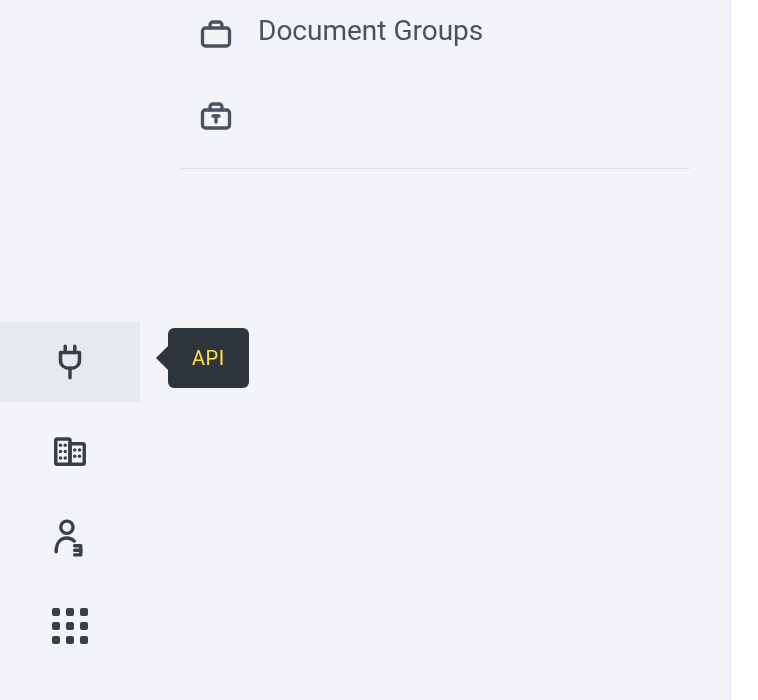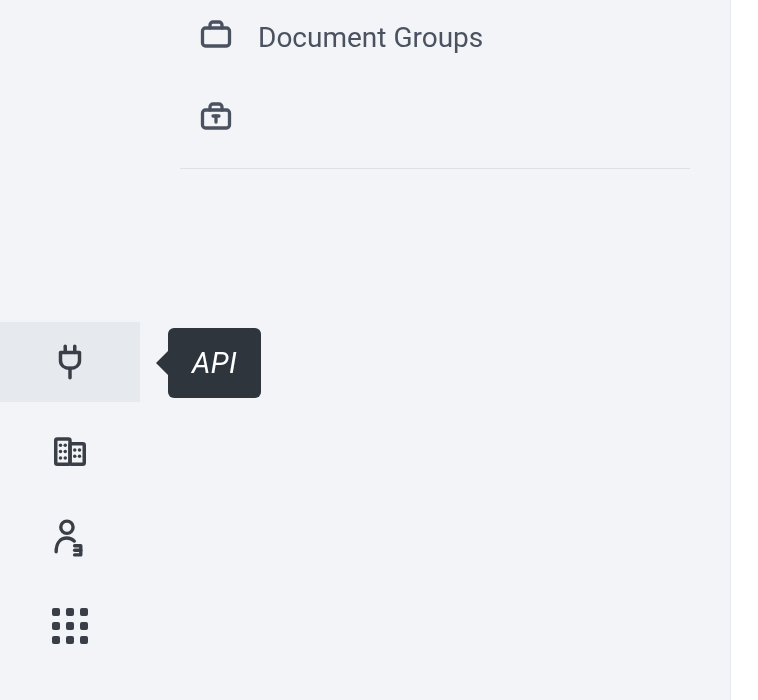--- a/index.html
+++ b/index.html
@@ -76,21 +76,21 @@
       background: #f2f4f7;
     }
     .menu-list {
       position: absolute;
       top: 0;
       left: 40px;
       right: 68px;
     }
     .menu-item {
       display: flex;
-      align-items: flex-end;
+      align-items: flex-start;
       gap: 22px;
       padding: 12px 16px;
       cursor: pointer;
     }
     .menu-item .icon-wrap {
       width: 40px;
       height: 40px;
       display: flex;
       align-items: center;
       justify-content: center;
@@ -111,26 +111,25 @@
     }
     .hr {
       height: 1px;
       background: #dde1e6;
       margin-top: 20px;
       margin-left: 0px;
     }
     .tooltip {
       position: absolute;
       background: #2f353d;
-      color: #ffffff;
-      font-size: 29px;
+      color: #fde047;
+      font-size: 20px;
       padding: 18px 24px;
       border-radius: 6px;
       letter-spacing: 0.5px;
-      font-style: italic;
     }
     .tooltip::before {
       content: "";
       position: absolute;
       left: -12px;
       top: 50%;
       transform: translateY(-50%);
       width: 0;
       height: 0;
       border-top: 12px solid transparent;

